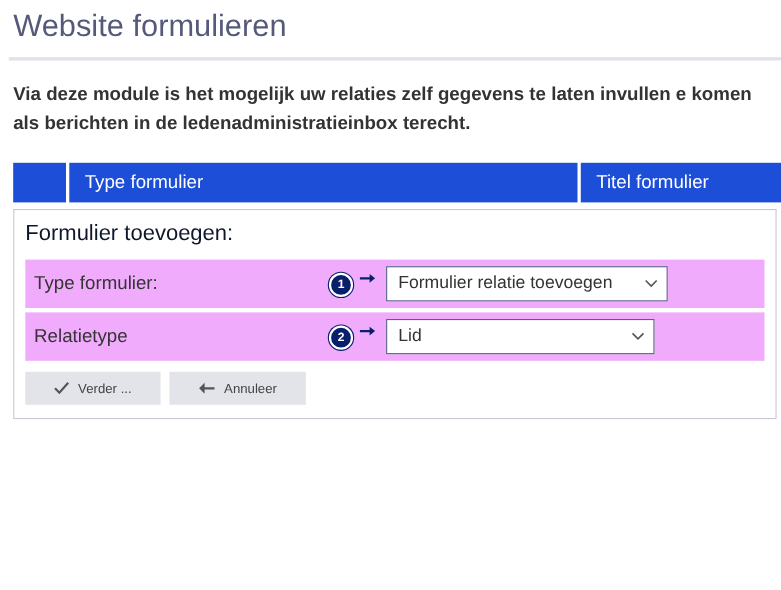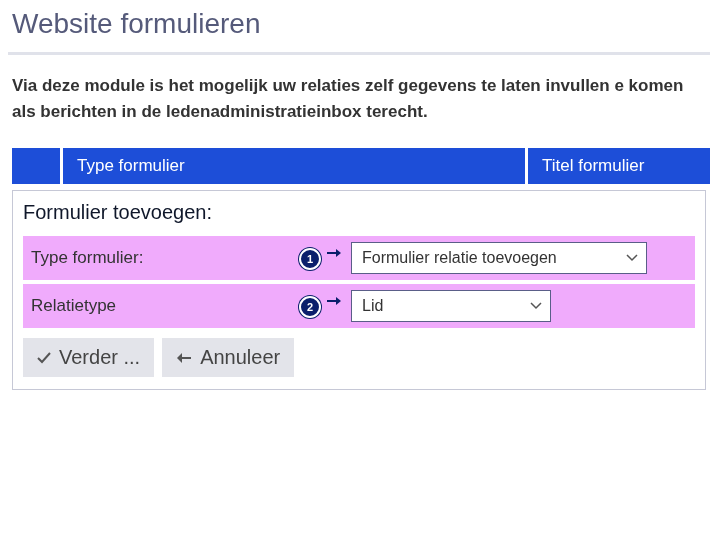--- a/index.html
+++ b/index.html
@@ -92,22 +92,22 @@
     }
     .select {
       background: #fff;
       border: 1px solid #5a5e88;
       padding: 6px 28px 6px 10px;
       font-size: 16px;
       color: #333;
       position: relative;
       cursor: pointer;
     }
-    .select.w1 { width: 296px; }
-    .select.w2 { width: 200px; }
+    .select.w1 { width: 256px; }
+    .select.w2 { width: 244px; }
     .chevron {
       position: absolute;
       right: 8px;
       top: 50%;
       transform: translateY(-50%);
       pointer-events: none;
     }
     .checkbox {
       width: 18px;
       height: 18px;
@@ -154,22 +154,22 @@
       flex-shrink: 0;
     }
     .callout-arrow.rev { transform: rotate(180deg); }
     .btn-row {
       display: flex;
       gap: 8px;
       margin-top: 10px;
     }
     .btn {
       background: #e3e4ea;
-      padding: 8px 14px;
-      font-size: 20px;
+      padding: 8px 26px;
+      font-size: 12px;
       color: #444;
       display: flex;
       align-items: center;
       gap: 8px;
       cursor: pointer;
     }
     .row3-callout-wrap {
       display: flex;
       align-items: center;
       gap: 2px;

